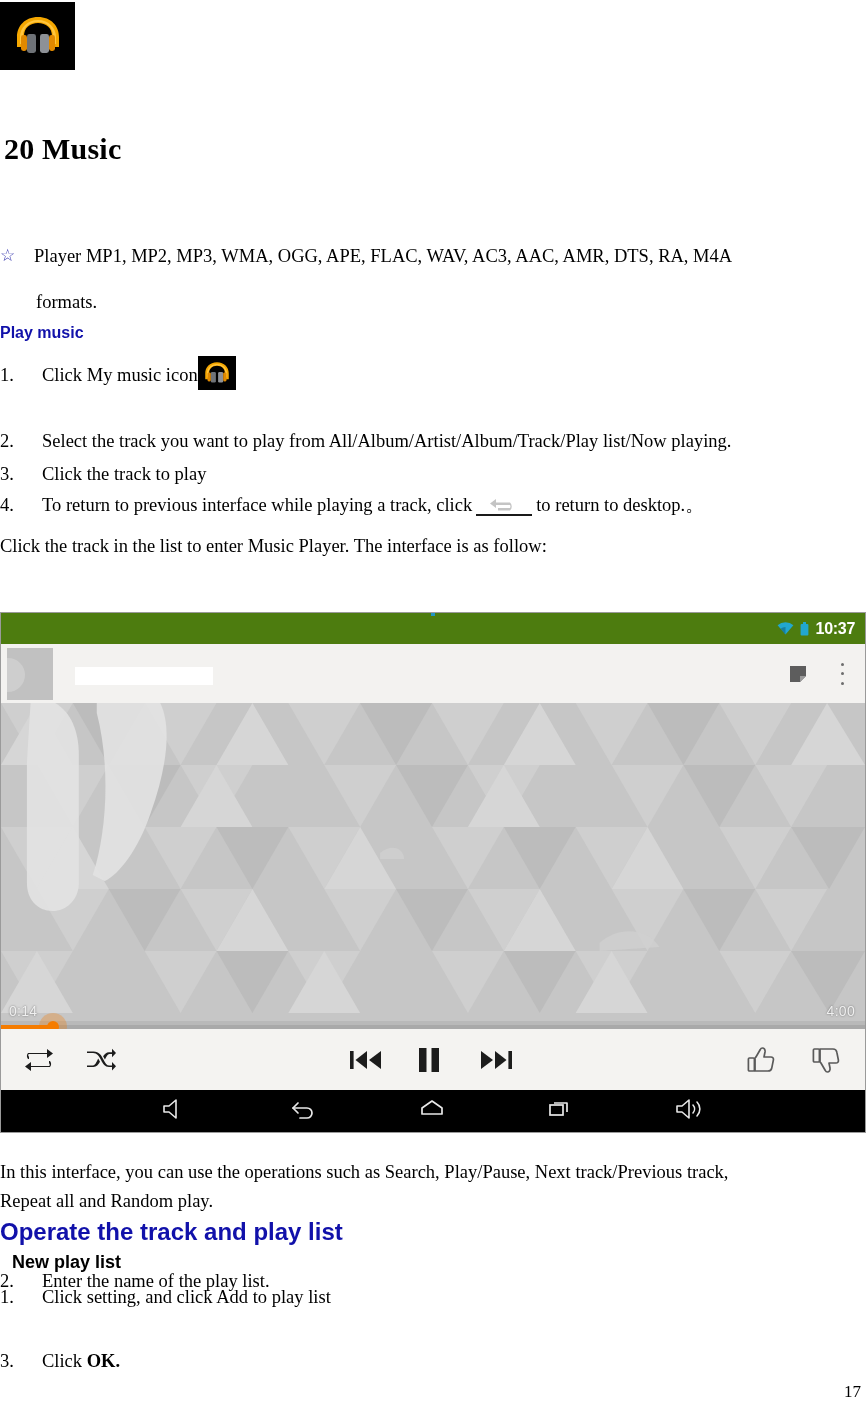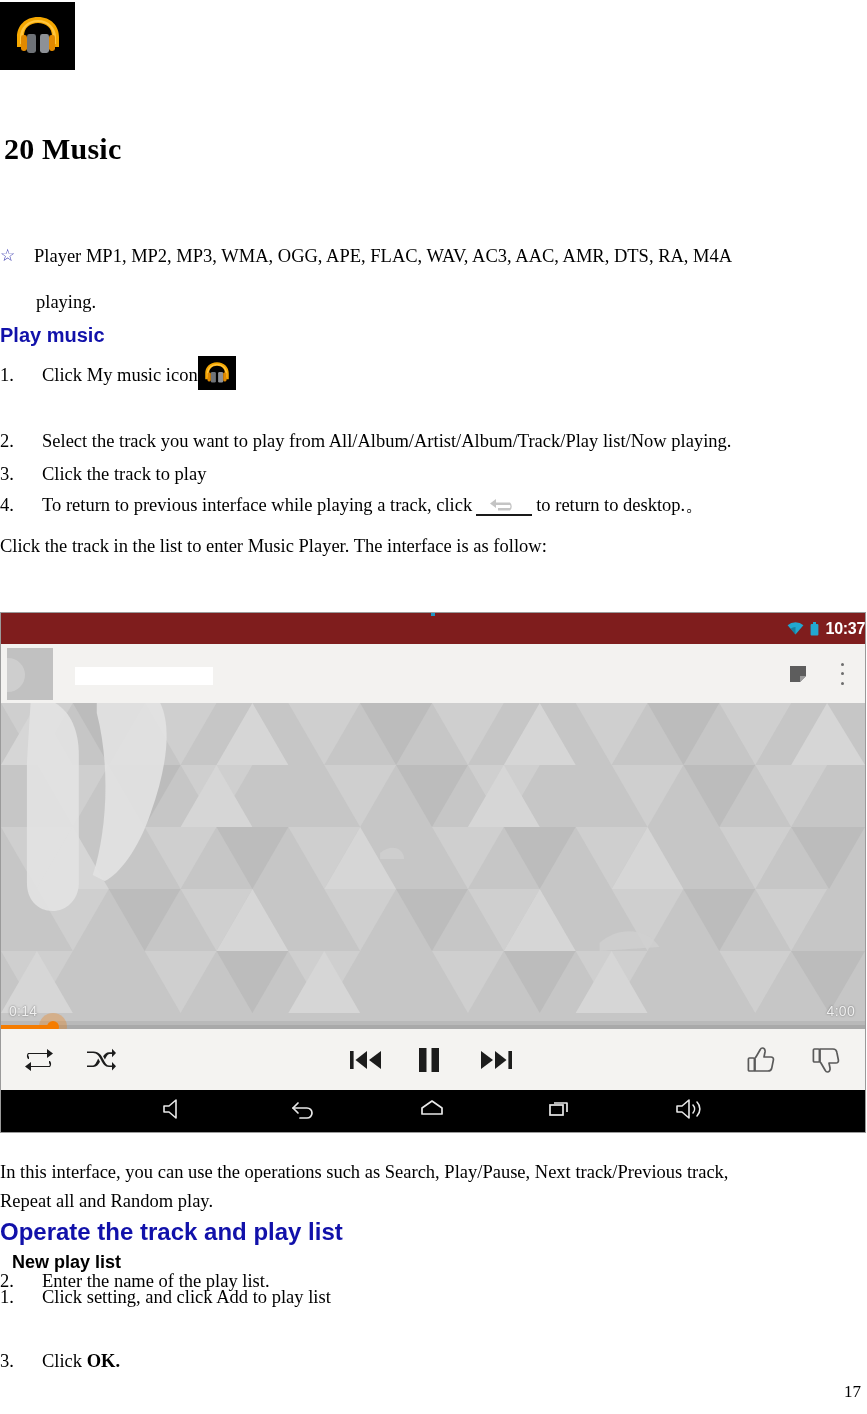--- a/index.html
+++ b/index.html
@@ -73,21 +73,21 @@
     position: absolute;
     left: 36px;
     top: 292px;
     font-size: 18.5px;
   }
 
   .h-blue-sm {
     position: absolute;
     left: 0px;
     top: 324px;
-    font-size: 20px;
+    font-size: 16px;
     font-weight: bold;
     color: #1111aa;
     font-family: "Liberation Sans", sans-serif;
   }
   .h-blue-lg {
     position: absolute;
     left: 0px;
     top: 1218px;
     font-size: 24px;
     font-weight: bold;
@@ -176,24 +176,25 @@
     height: 3px;
     background: #2196c4;
     transform: translateX(-50%);
     z-index: 9;
   }
   .statusbar {
     position: absolute;
     left: 0; top: 0;
     width: 100%;
     height: 31px;
-    background: #7f1d1d;
+    background: #4d7c0f;
     display: flex;
     align-items: center;
     justify-content: flex-end;
+    padding-right: 10px;
     box-sizing: border-box;
     font-family: "Liberation Sans", sans-serif;
   }
   .sb-clock {
     color: #ffffff;
     font-size: 16px;
     font-weight: bold;
     letter-spacing: -0.3px;
     margin-left: 7px;
   }
@@ -368,21 +369,21 @@
   </svg>
 </div>
 
 <div class="doc">
 
   <h1 class="chapter">20 Music</h1>
 
   <div class="star-line">
     <span class="star-glyph">☆</span><span class="star-text">Player MP1, MP2, MP3, WMA, OGG, APE, FLAC, WAV, AC3, AAC, AMR, DTS, RA, M4A</span>
   </div>
-  <div class="formats">playing.</div>
+  <div class="formats">formats.</div>
 
   <div class="h-blue-sm">Play music</div>
 
   <div class="olist">
 
     <div class="oitem" style="left:0px; top:356px;">
       <span class="onum">1.</span><span>Click My music icon</span><span class="inline-icon-black">
         <svg class="hp" viewBox="0 0 50 46">
           <path d="M25 4 C12 4 4 13 4 24 L4 34 L11 34 L11 23 C11 15 17 10 25 10 C33 10 39 15 39 23 L39 34 L46 34 L46 24 C46 13 38 4 25 4 Z" fill="#f5a700"></path>
           <path d="M25 7 C14 7 7 15 7 24 L7 31 L10 31 L10 23 C10 14 17 9 25 9 C33 9 40 14 40 23 L40 31 L43 31 L43 24 C43 15 36 7 25 7 Z" fill="#ffc63f"></path>

